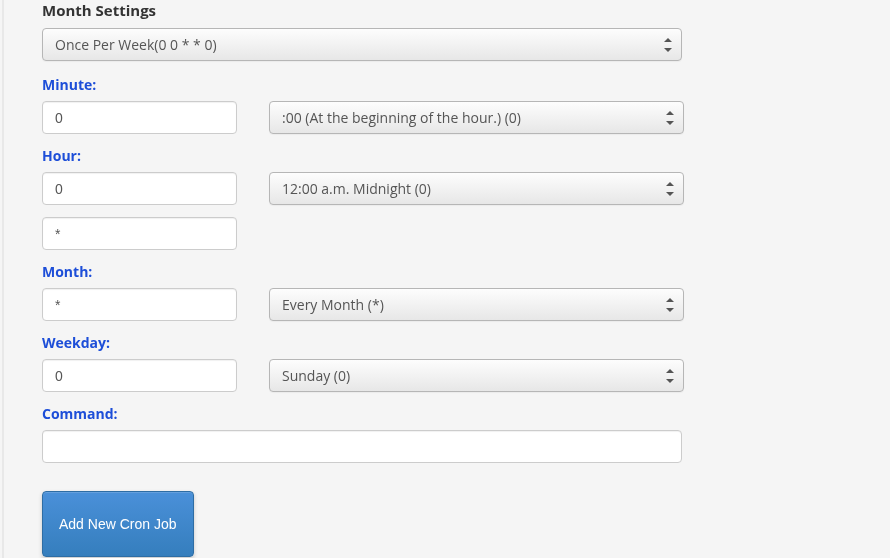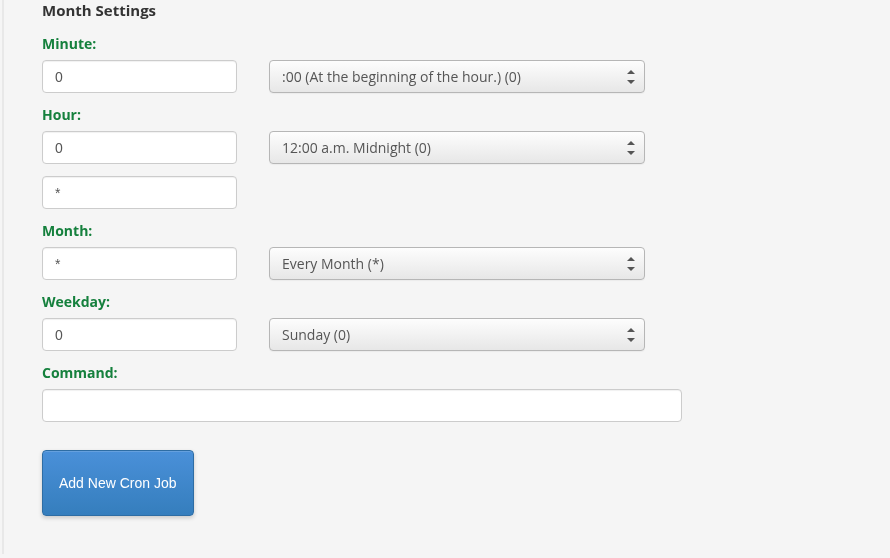--- a/index.html
+++ b/index.html
@@ -20,32 +20,32 @@
   .section-title {
     font-weight: 700;
     font-size: 15px;
     color: #333;
     margin: 0 0 8px 0;
   }
   .full-row { margin-bottom: 14px; }
   .label {
     font-weight: 700;
     font-size: 14px;
-    color: #15803d;
+    color: #1d4ed8;
     margin-bottom: 7px;
     display: block;
   }
   .field-row {
     display: flex;
     gap: 32px;
     align-items: center;
     margin-bottom: 2px;
   }
   .field-row .text-input { width: 195px; }
-  .field-row .select-wrap { width: 376px; }
+  .field-row .select-wrap { width: 415px; }
   .text-input {
     height: 33px;
     border: 1px solid #ccc;
     border-radius: 4px;
     background: #fff;
     padding: 0 12px;
     font-size: 14px;
     color: #555;
     box-shadow: inset 0 1px 1px rgba(0,0,0,0.06);
   }
@@ -110,20 +110,24 @@
   .group { margin-bottom: 12px; }
 </style>
 </head>
 <body>
 
 <div class="page">
   <div class="form-area">
 
     <div class="full-row">
       <div class="section-title">Month Settings</div>
+      <div class="select-wrap full">
+        <div class="select-display">Once Per Week(0 0 * * 0)</div>
+        <span class="select-caret"></span>
+      </div>
     </div>
 
     <div class="group">
       <span class="label">Minute:</span>
       <div class="field-row">
         <input class="text-input" type="text" value="0" style="">
         <div class="select-wrap">
           <div class="select-display">:00 (At the beginning of the hour.) (0)</div>
           <span class="select-caret"></span>
         </div>

